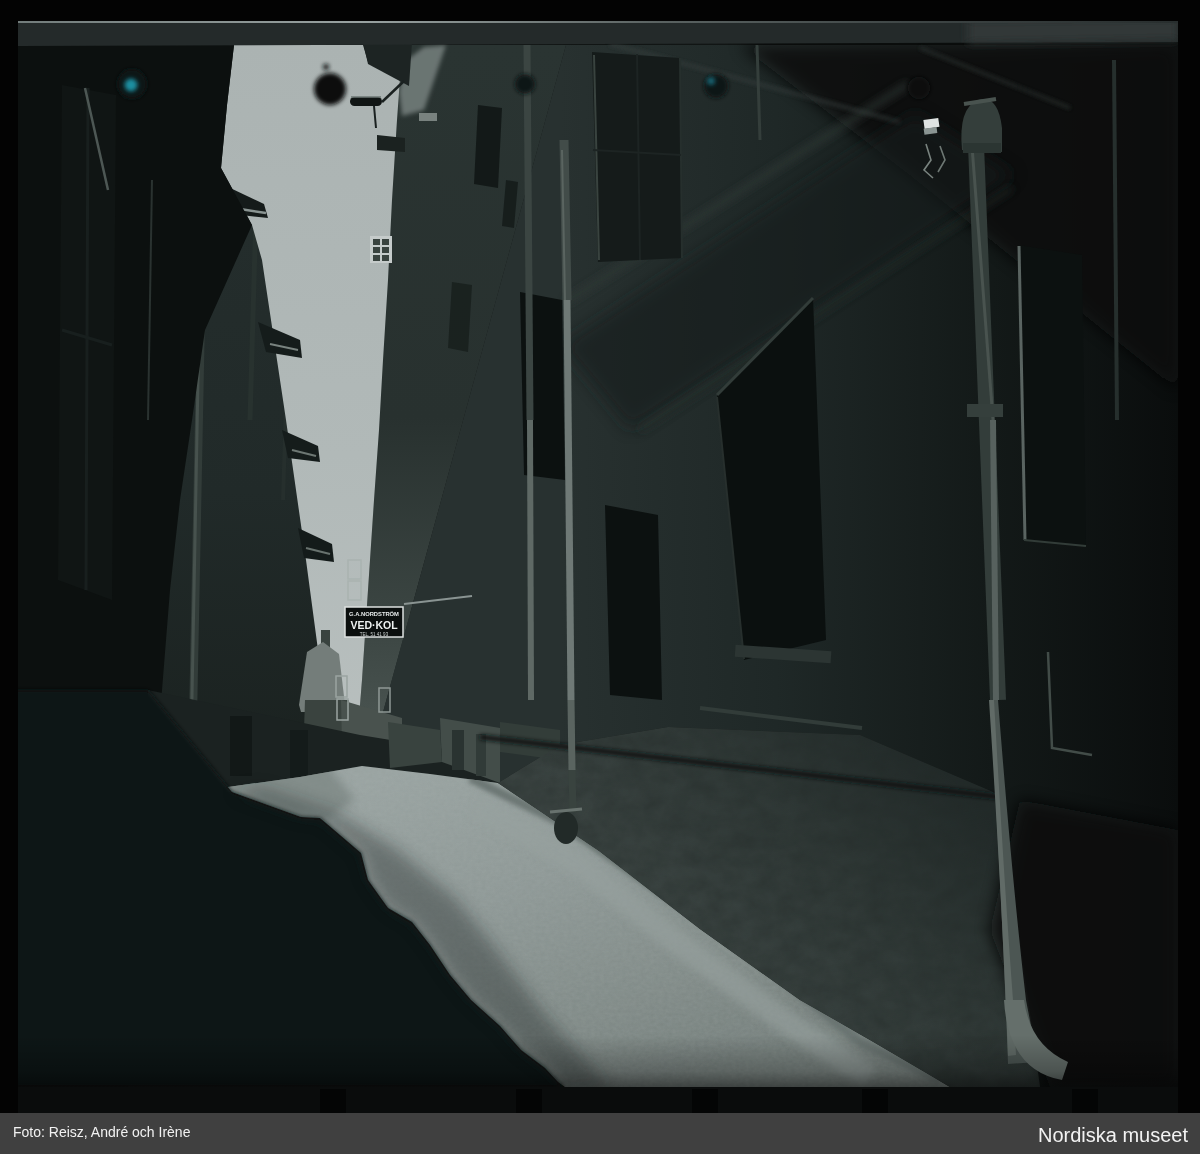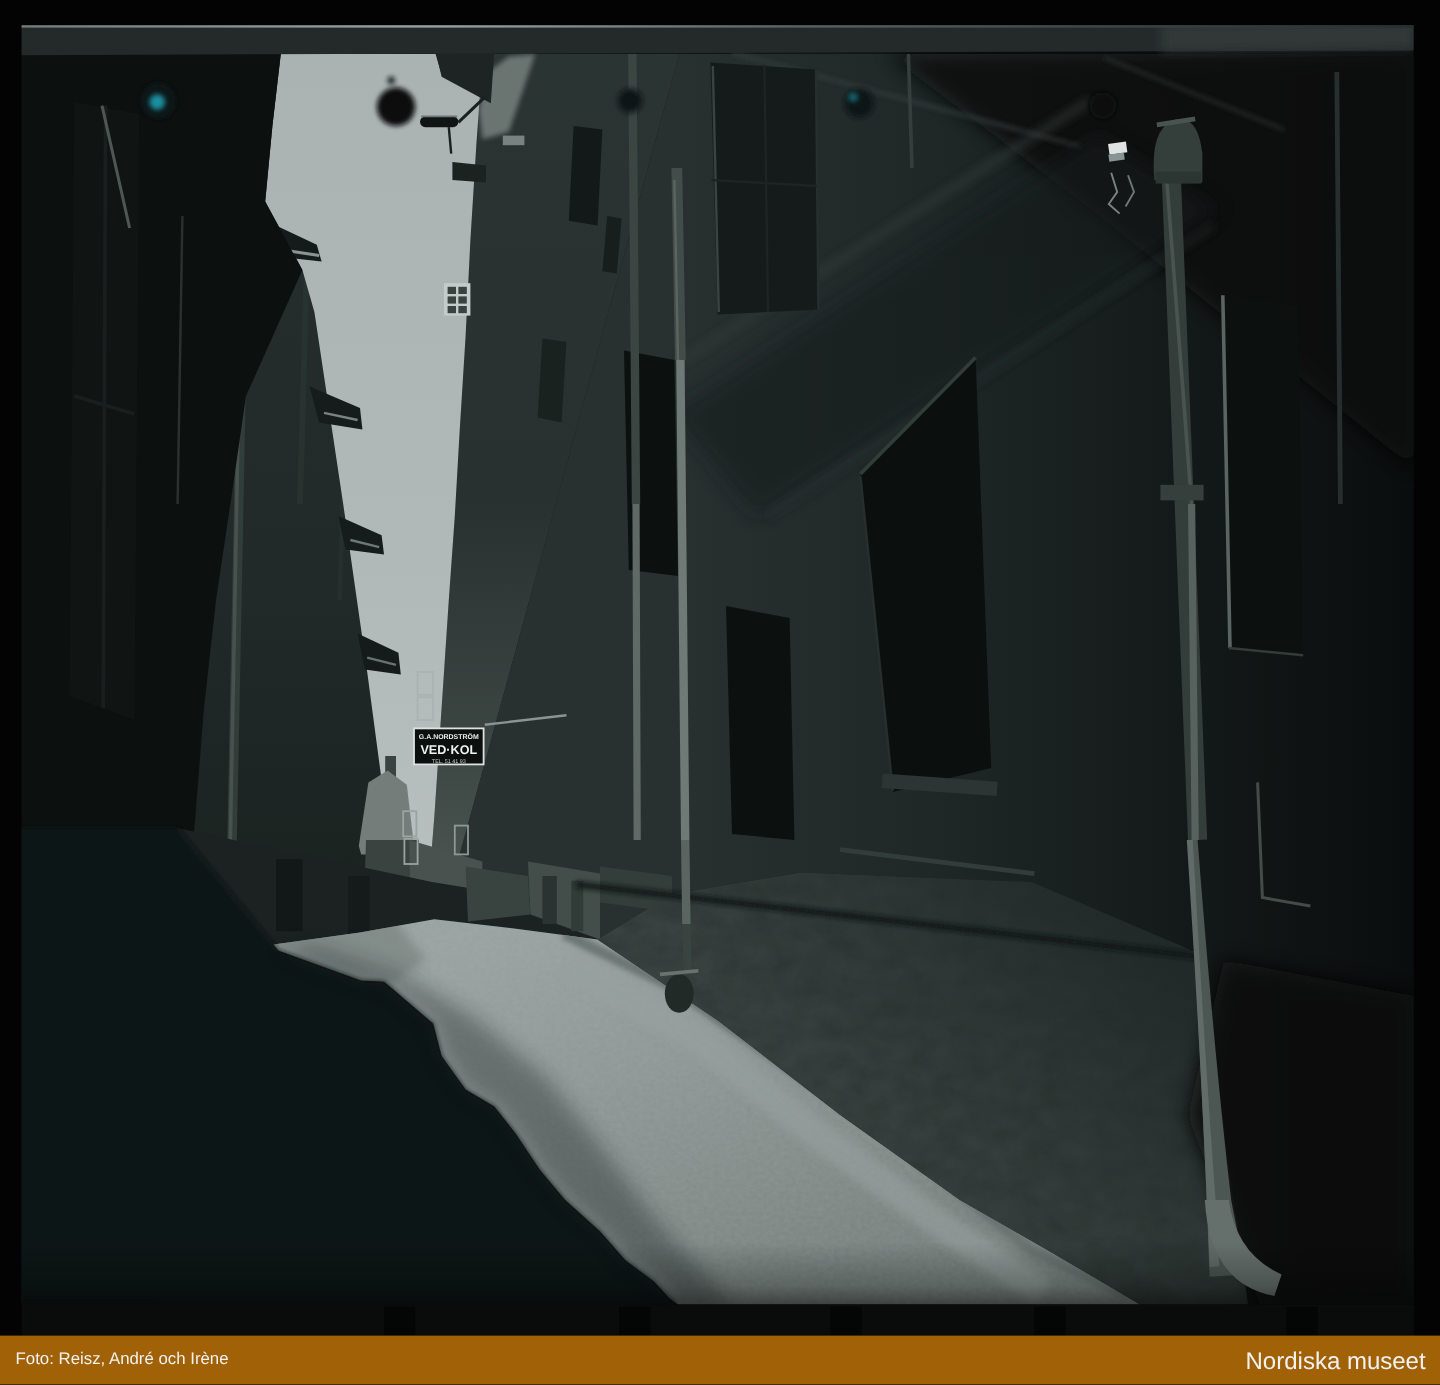--- a/index.html
+++ b/index.html
@@ -1,19 +1,19 @@
 <!DOCTYPE html>
 <html><head>
 <meta charset="utf-8">
 <style>
   html,body{margin:0;padding:0;background:#000;}
   .wrap{position:relative;width:1200px;height:1154px;background:#000;overflow:hidden;
         font-family:"Liberation Sans", sans-serif;}
   svg{display:block;}
-  .bar{position:absolute;left:0;top:1113px;width:1200px;height:41px;background:#a16207;}
+  .bar{position:absolute;left:0;top:1113px;width:1200px;height:41px;background:#404040;}
   .bar .l{position:absolute;left:13px;top:11px;font-size:14px;color:#f2f2f2;}
   .bar .r{position:absolute;right:12px;top:11px;font-size:20px;color:#f2f2f2;}
 </style>
 </head>
 <body>
 <div class="wrap">
 <svg width="1200" height="1154" viewBox="0 0 1200 1154" xmlns="http://www.w3.org/2000/svg">
   <defs>
     <linearGradient id="skyg" x1="0" y1="0" x2="0" y2="1">
       <stop offset="0" stop-color="#abb3b2"></stop>

